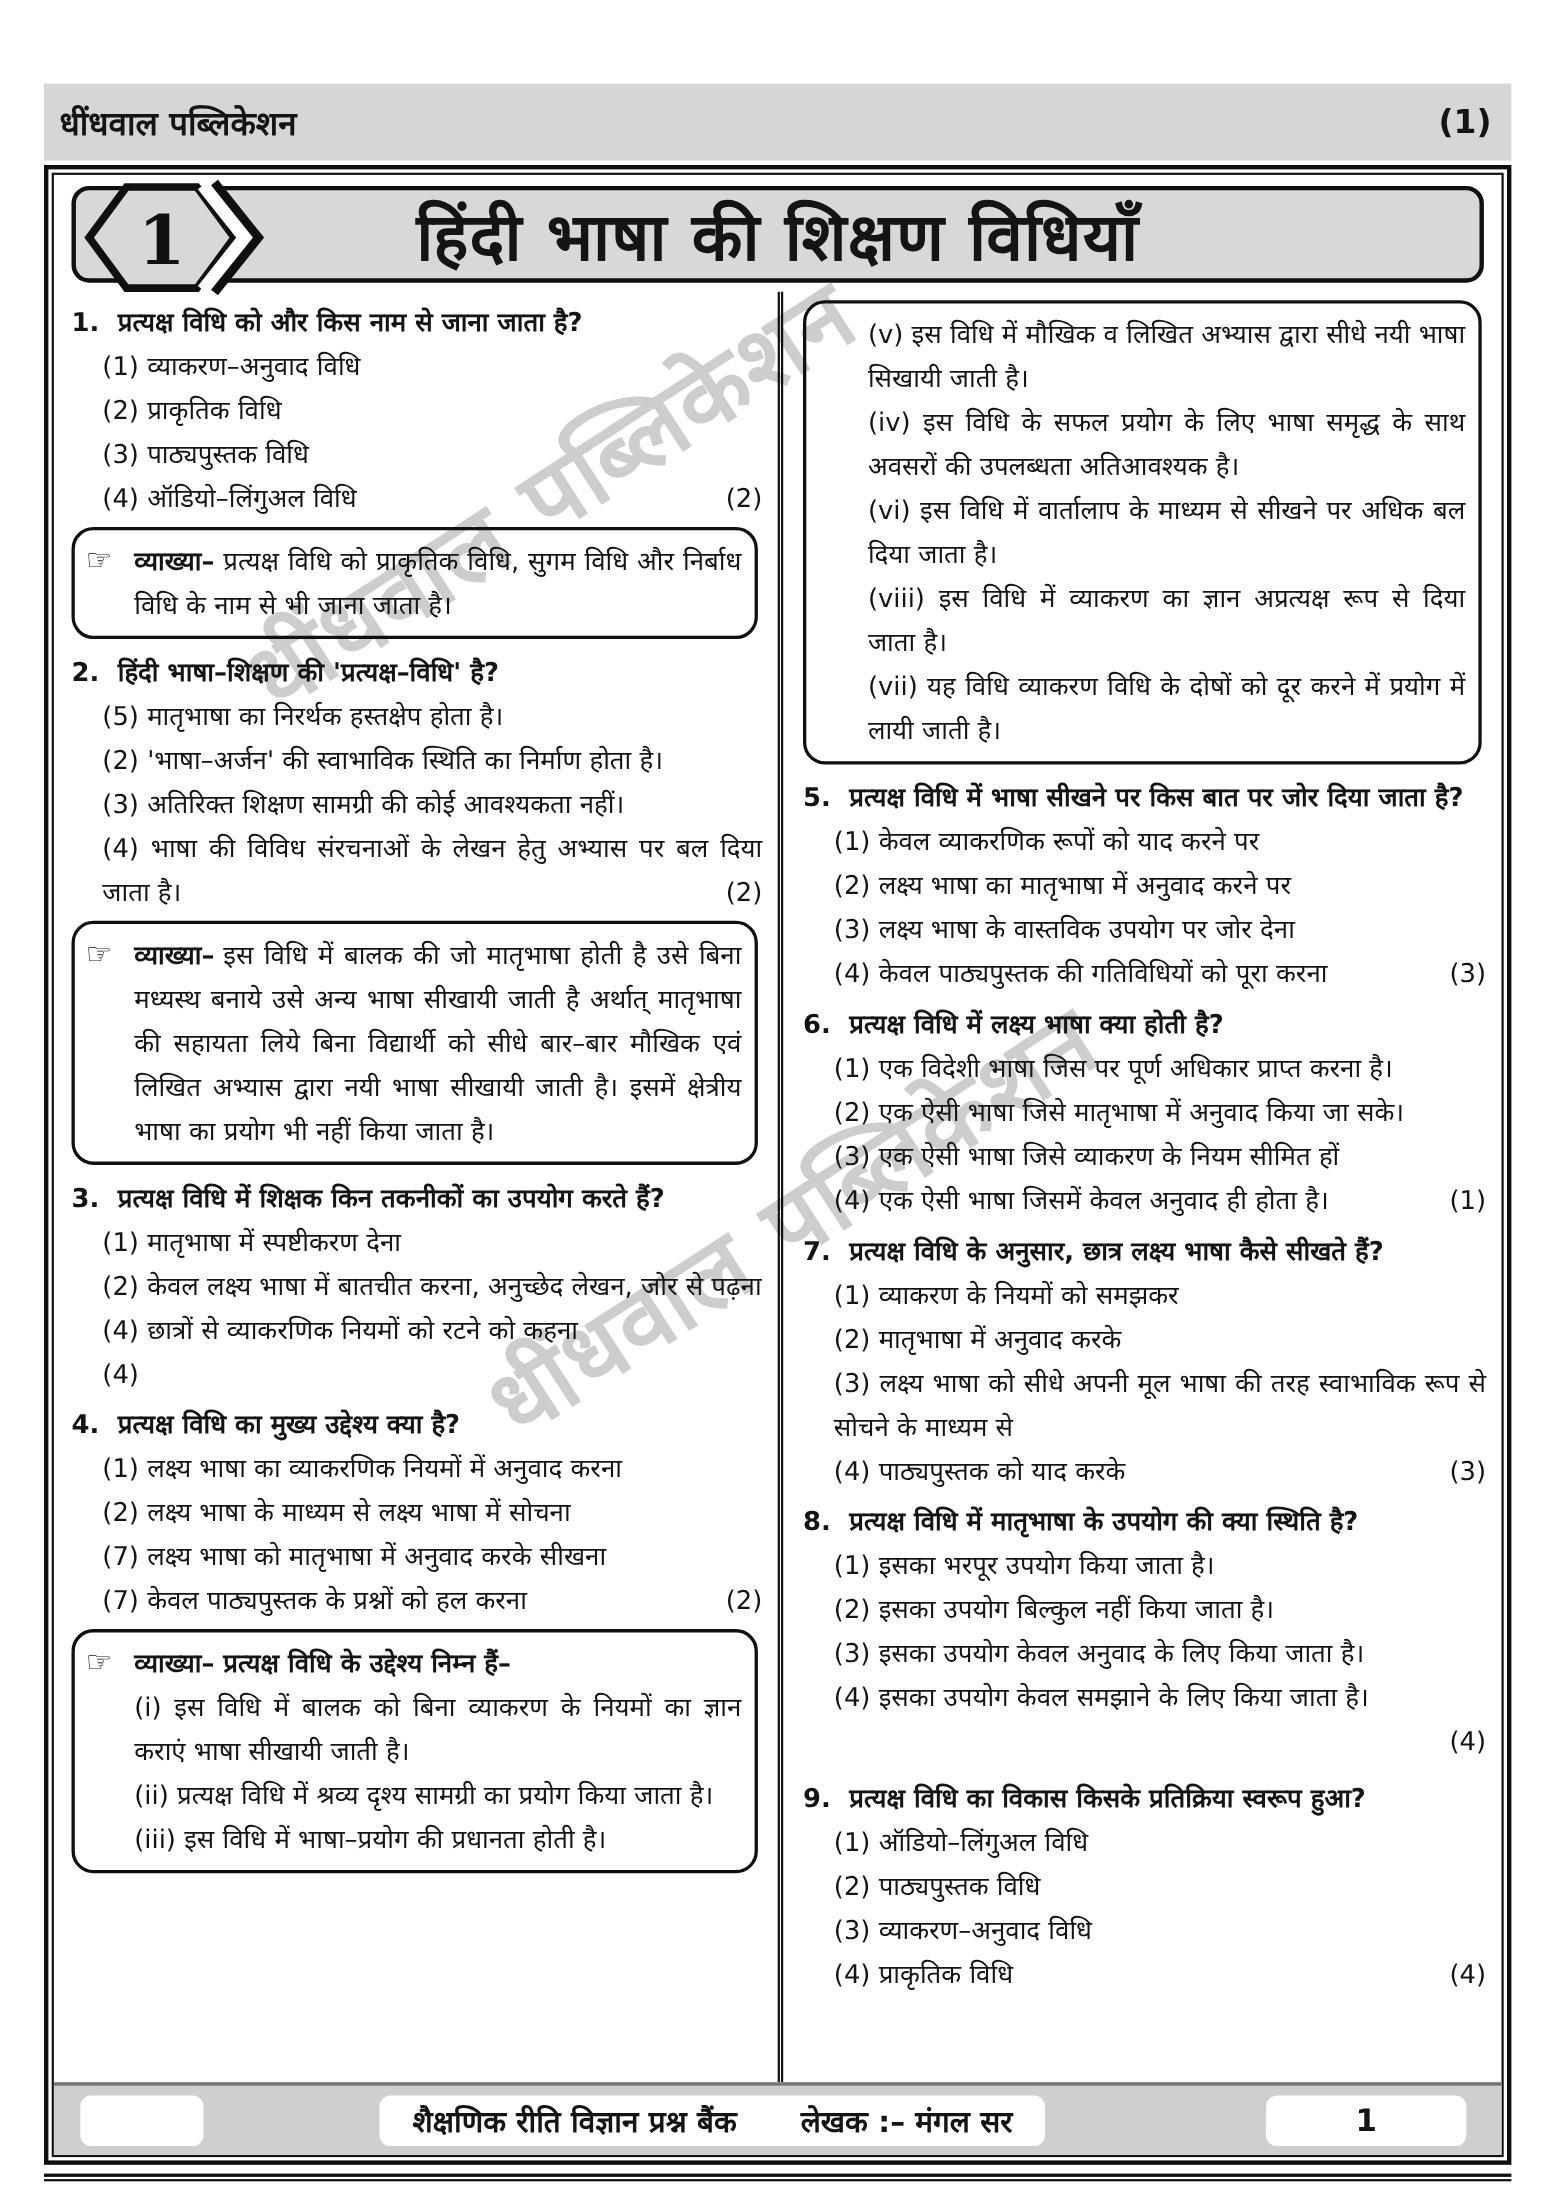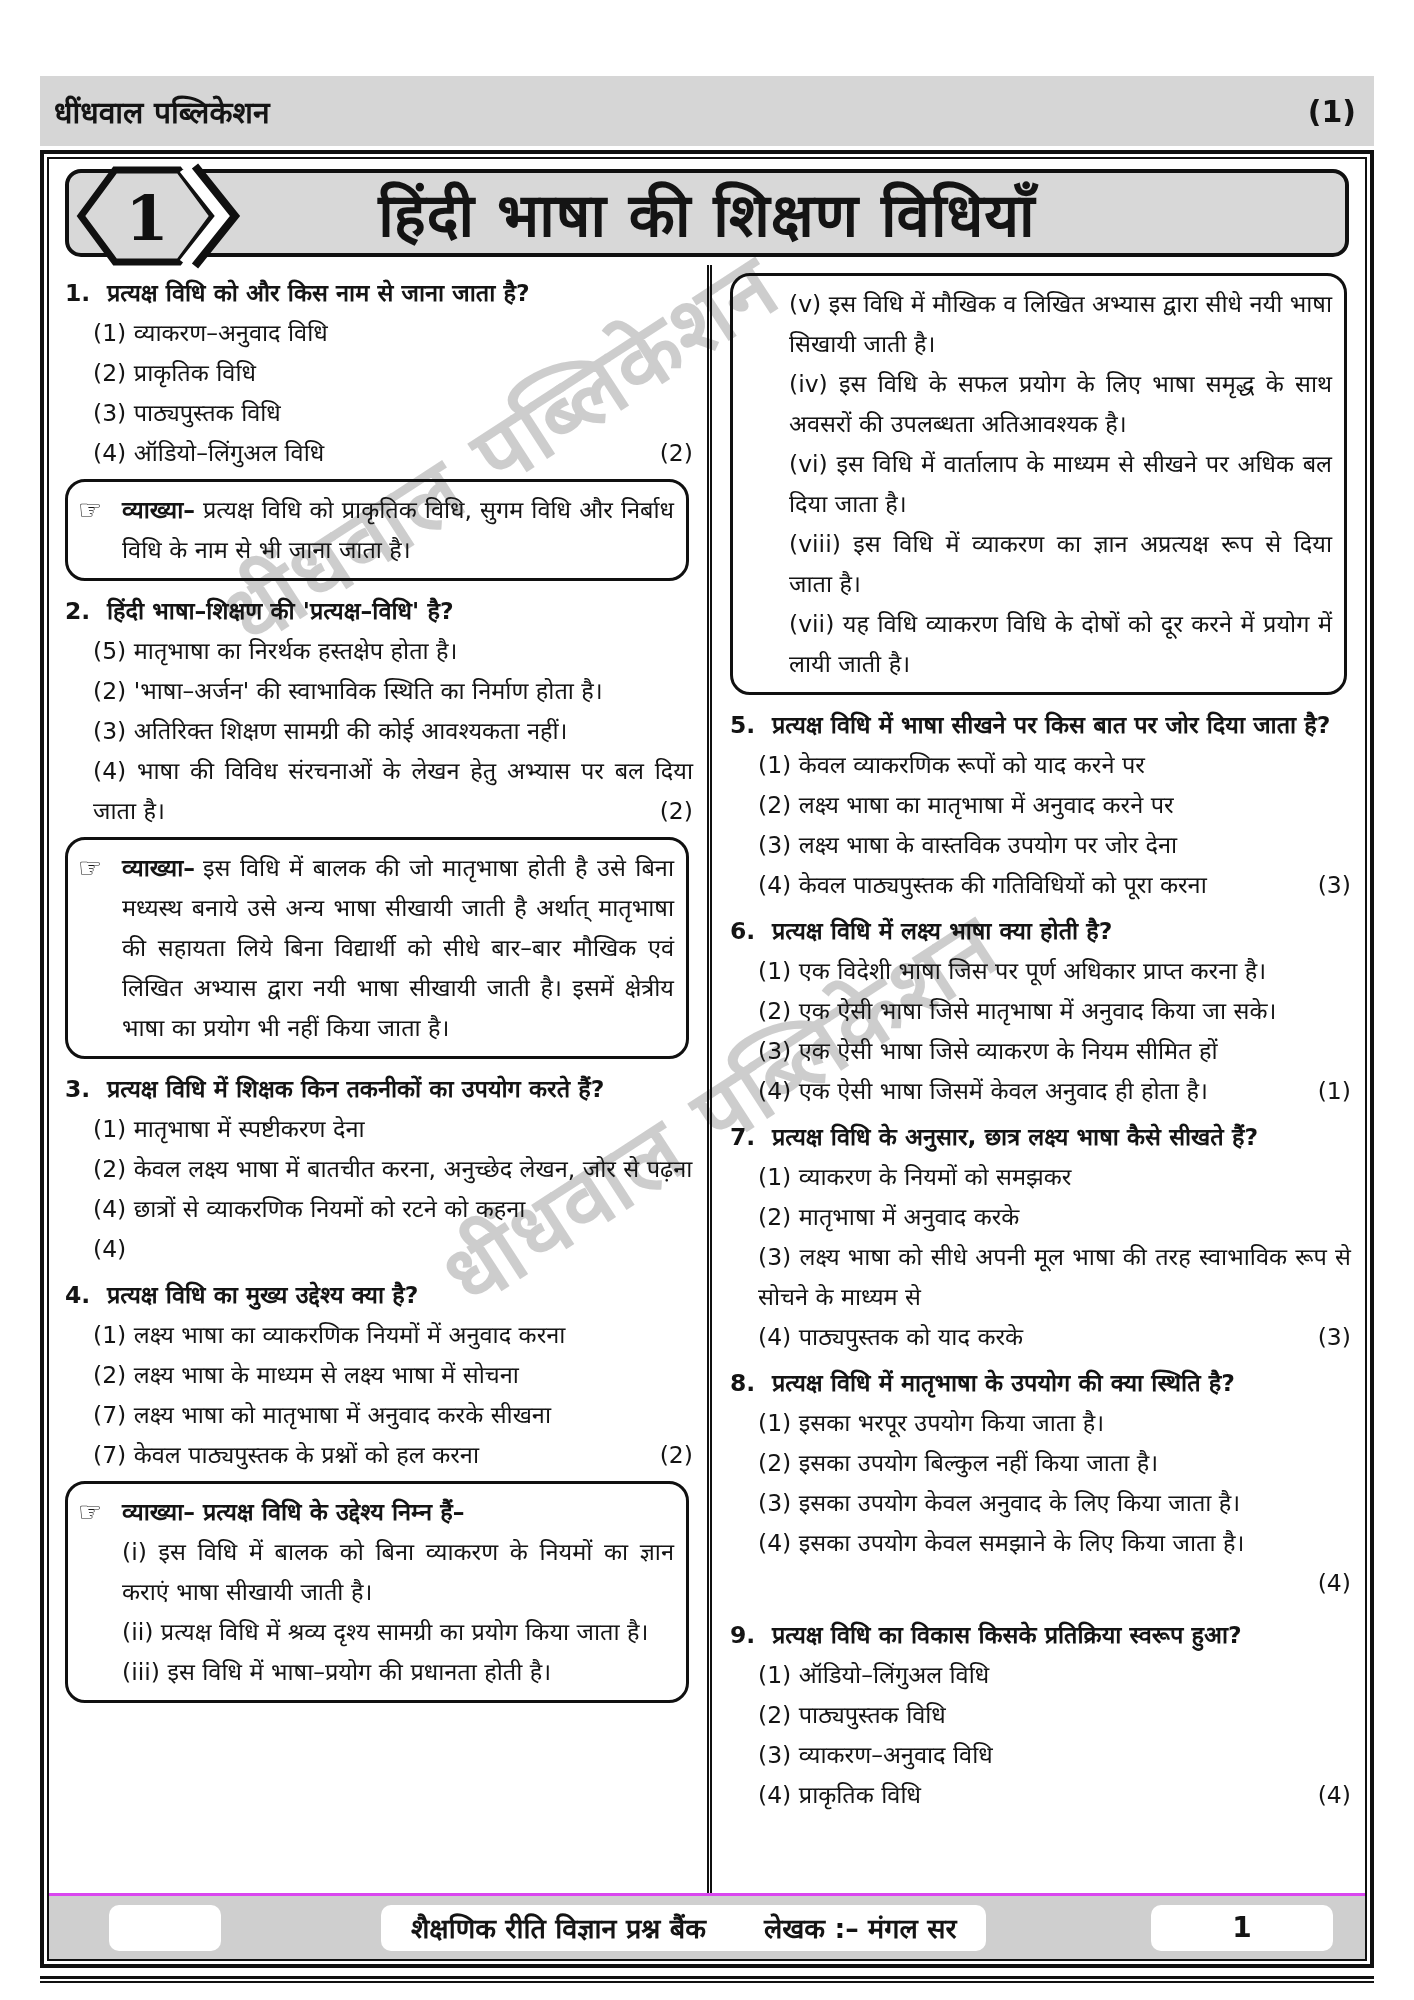--- a/index.html
+++ b/index.html
@@ -116,22 +116,22 @@
   .expl-body { flex: 1 1 auto; }
   .expl-body p { margin: 0; text-align: justify; }
   .expl-label { font-weight: bold; margin-right: 8px; }
   .expl-cont { padding-left: 56px; margin-top: 2px; }
 
   
   .footer-band {
     margin-top: auto;
     height: 66px;
     background: #cfcfcf;
-    border-top: 3px solid #d946ef;
-    display: flex; align-items: center; padding-left: 36px;
+    border-top: 3px solid #737373;
+    display: flex; align-items: center;
   }
   .fbox {
     background: #ffffff;
     border-radius: 10px;
     height: 46px;
     display: flex; align-items: center; justify-content: center;
     font-weight: bold; font-size: 27px;
   }
   .fbox-empty { width: 112px; margin-left: 24px; }
   .fbox-center { margin-left: 160px; padding: 0 30px; gap: 58px; }

